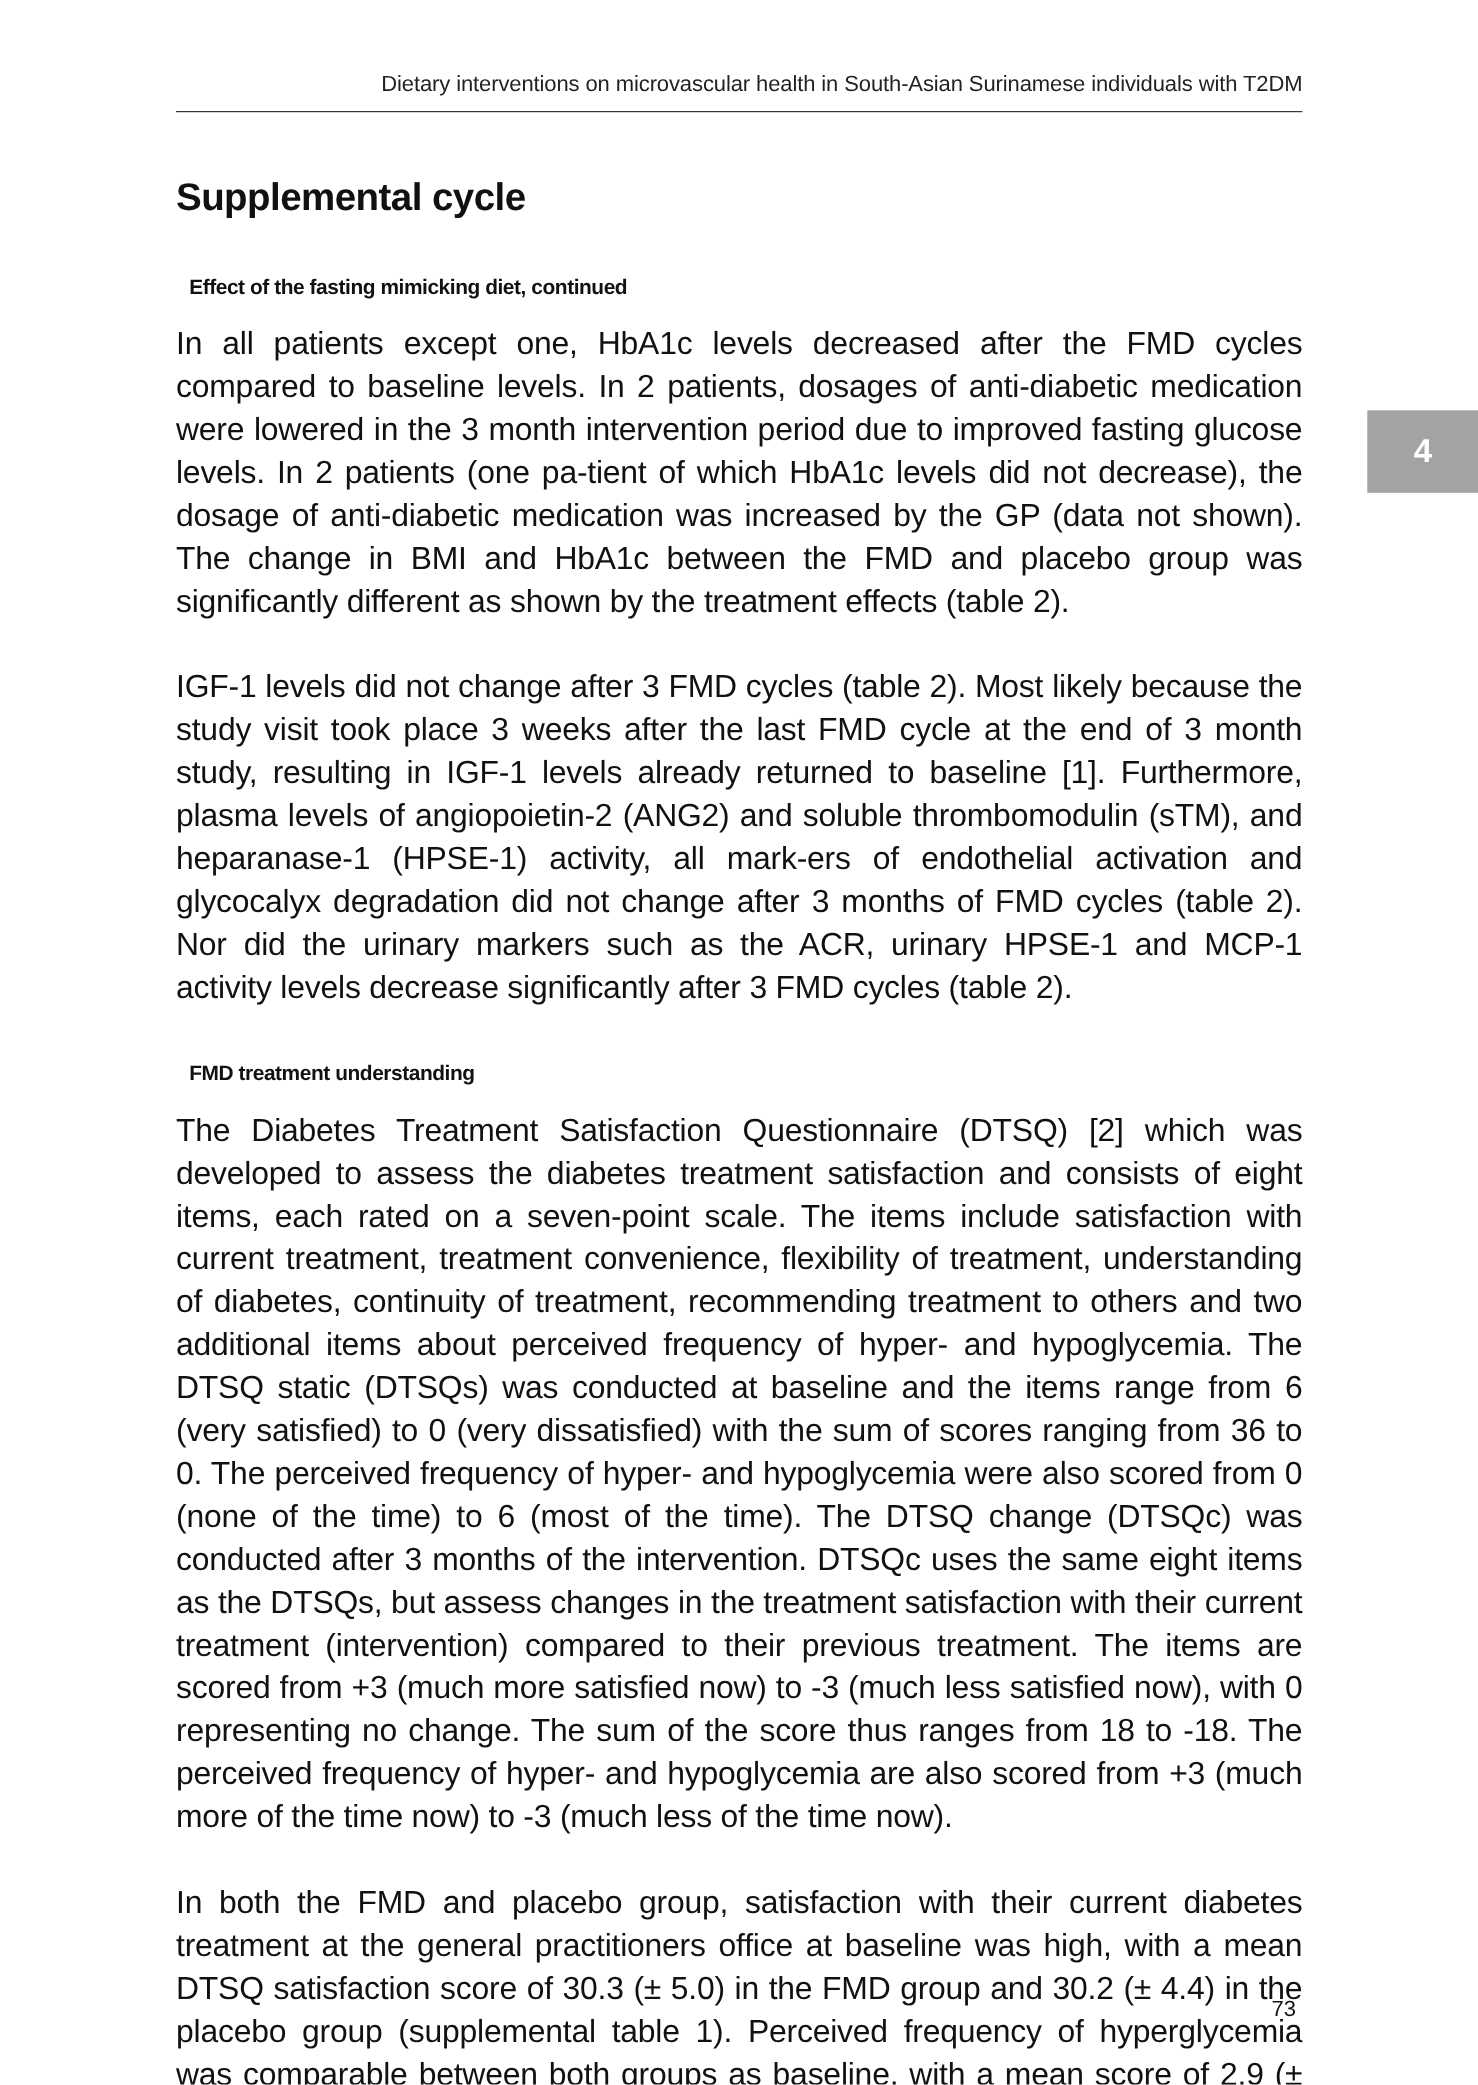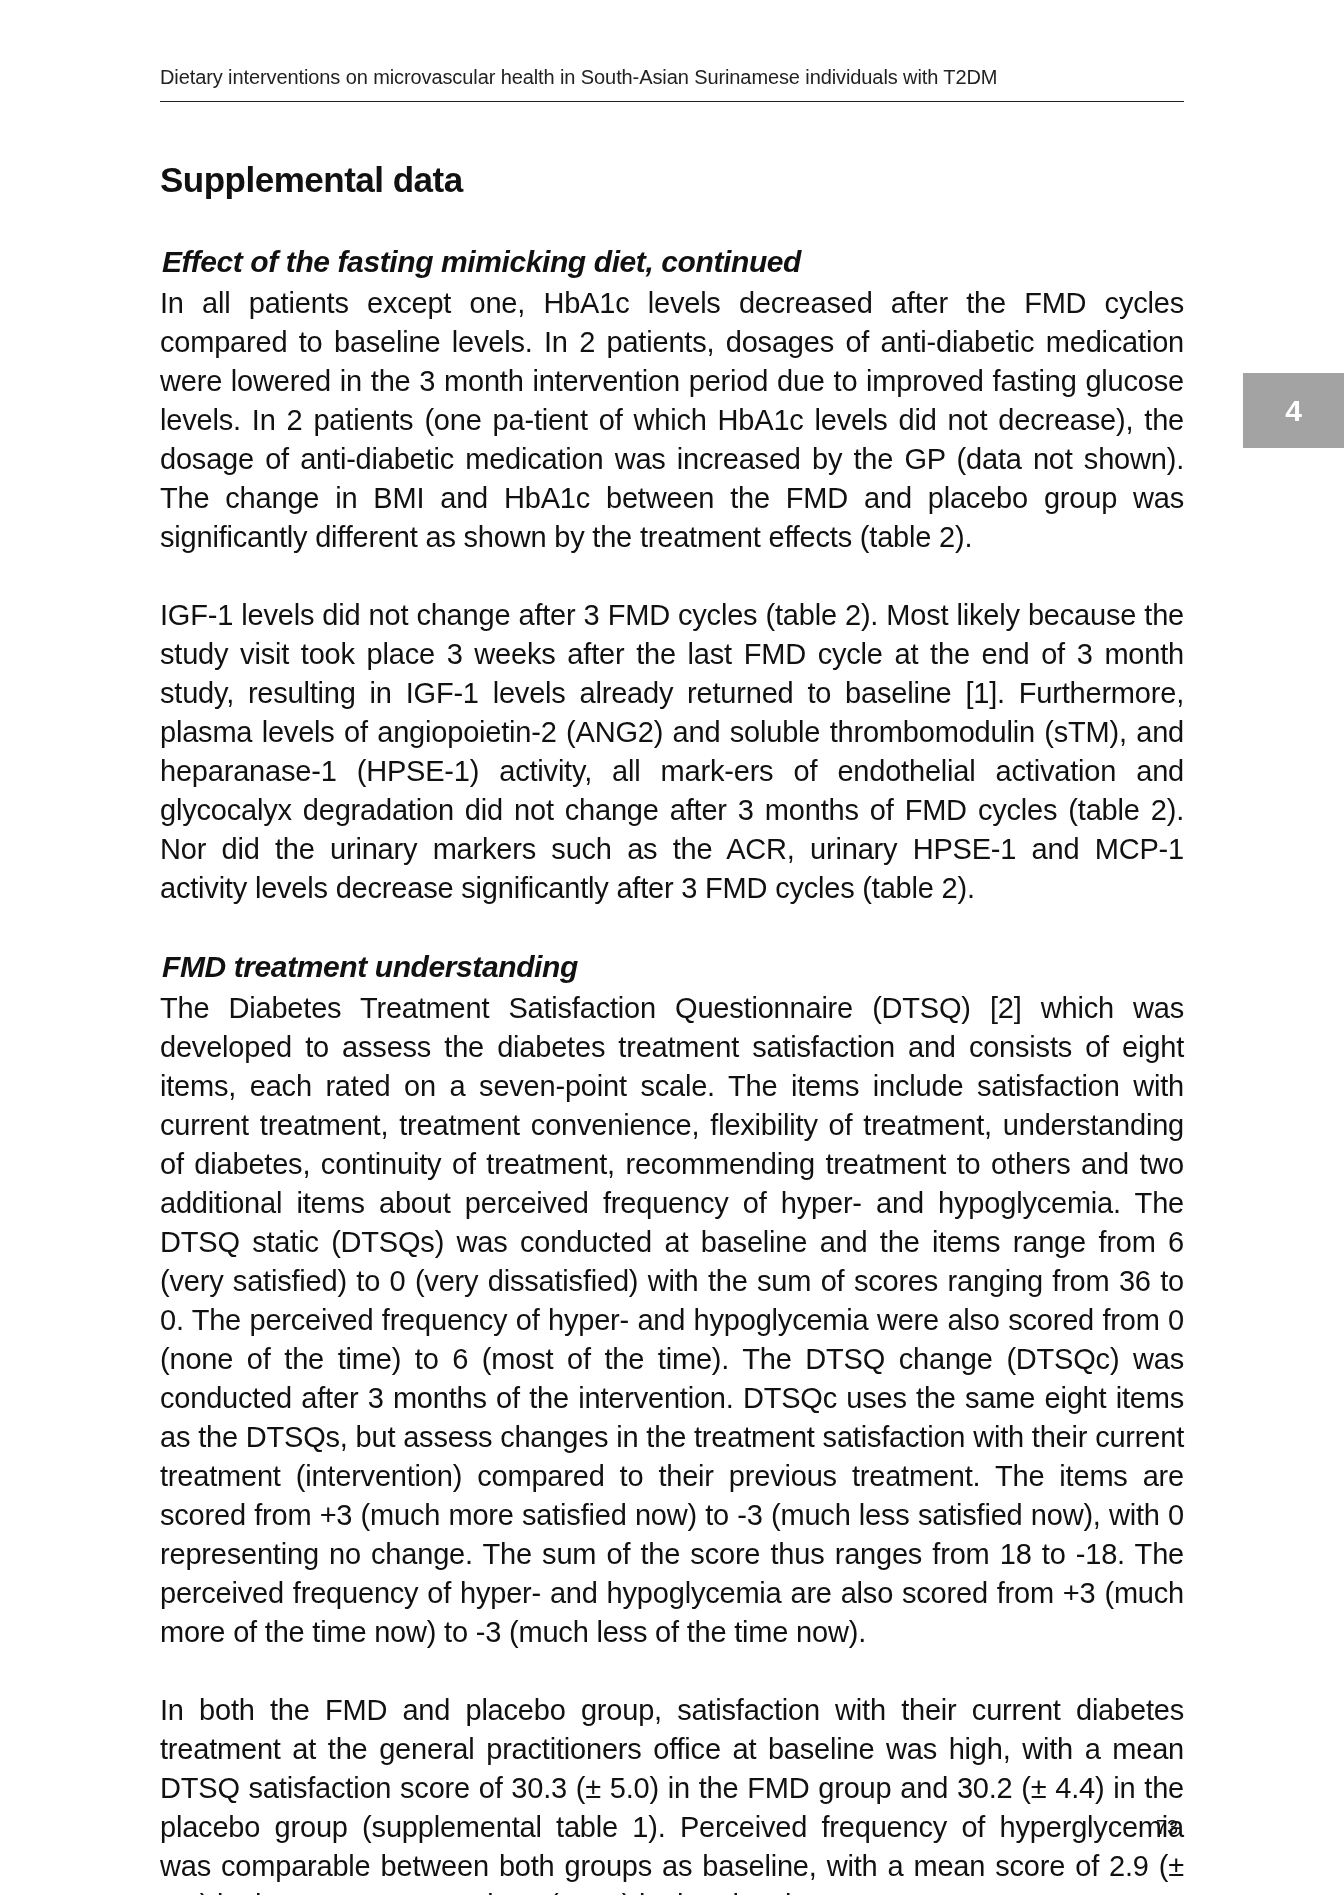--- a/index.html
+++ b/index.html
@@ -1,34 +1,33 @@
 <!DOCTYPE html>
 <html><head>
   <meta charset="utf-8">
   <style>
     html, body { margin: 0; padding: 0; background: #ffffff; }
     body { width: 1344px; height: 1895px; position: relative; overflow: hidden;
            font-family: "Liberation Sans", "DejaVu Sans", sans-serif; color: #111; }
     .running-header {
       position: absolute; left: 160px; top: 66px; width: 1024px;
-      font-size: 20px; color: #222; letter-spacing: -0.1px;
+      font-size: 20px; text-align: right; color: #222; letter-spacing: -0.1px;
     }
     .header-rule {
       position: absolute; left: 160px; top: 101px; width: 1024px; height: 0;
       border-top: 1.5px solid #222;
     }
     .content { position: absolute; left: 160px; top: 156px; width: 1024px; }
     .page-title {
       font-size: 35px; font-weight: bold; margin: 0 0 38px 0; line-height: 48px;
       letter-spacing: -0.5px;
     }
     .section-heading {
-      font-size: 30px; font-weight: bold; margin: 2px; line-height: 40px;
+      font-size: 19px; font-weight: bold; margin: 12px; line-height: 40px;
       letter-spacing: -0.4px;
-      font-style: italic;
     }
     .para {
       font-size: 29px; line-height: 39px; margin: 0; text-align: justify;
       letter-spacing: -0.2px;
     }
     .para.gap-after { margin-bottom: 39px; }
     .section-heading.h2-spaced { margin-top: 0; }
     .chapter-tab {
       position: absolute; left: 1243px; top: 373px; width: 101px; height: 75px;
       background: #a3a3a3; color: #fff; display: flex; align-items: center;
@@ -43,21 +42,21 @@
 <body>
 
 <div class="running-header">Dietary interventions on microvascular health in South-Asian Surinamese individuals with T2DM</div>
 <div class="header-rule"></div>
 
 <div class="chapter-tab">
   <span>4</span>
 </div>
 
 <div class="content">
-  <h1 class="page-title">Supplemental data</h1>
+  <h1 class="page-title">Supplemental cycle</h1>
 
   <h2 class="section-heading">Effect of the fasting mimicking diet, continued</h2>
   <p class="para gap-after">In all patients except one, HbA1c levels decreased after the FMD cycles compared to baseline levels. In 2 patients, dosages of anti-diabetic medication were lowered in the 3 month intervention period due to improved fasting glucose levels. In 2 patients (one pa-tient of which HbA1c levels did not decrease), the dosage of anti-diabetic medication was increased by the GP (data not shown). The change in BMI and HbA1c between the FMD and placebo group was significantly different as shown by the treatment effects (table 2).</p>
   <p class="para gap-after">IGF-1 levels did not change after 3 FMD cycles (table 2). Most likely because the study visit took place 3 weeks after the last FMD cycle at the end of 3 month study, resulting in IGF-1 levels already returned to baseline [1]. Furthermore, plasma levels of angiopoietin-2 (ANG2) and soluble thrombomodulin (sTM), and heparanase-1 (HPSE-1) activity, all mark-ers of endothelial activation and glycocalyx degradation did not change after 3 months of FMD cycles (table 2). Nor did the urinary markers such as the ACR, urinary HPSE-1 and MCP-1 activity levels decrease significantly after 3 FMD cycles (table 2).</p>
 
   <h2 class="section-heading h2-spaced">FMD treatment understanding</h2>
   <p class="para gap-after">The Diabetes Treatment Satisfaction Questionnaire (DTSQ) [2] which was developed to assess the diabetes treatment satisfaction and consists of eight items, each rated on a seven-point scale. The items include satisfaction with current treatment, treatment convenience, flexibility of treatment, understanding of diabetes, continuity of treatment, recommending treatment to others and two additional items about perceived frequency of hyper- and hypoglycemia. The DTSQ static (DTSQs) was conducted at baseline and the items range from 6 (very satisfied) to 0 (very dissatisfied) with the sum of scores ranging from 36 to 0. The perceived frequency of hyper- and hypoglycemia were also scored from 0 (none of the time) to 6 (most of the time). The DTSQ change (DTSQc) was conducted after 3 months of the intervention. DTSQc uses the same eight items as the DTSQs, but assess changes in the treatment satisfaction with their current treatment (intervention) compared to their previous treatment. The items are scored from +3 (much more satisfied now) to -3 (much less satisfied now), with 0 representing no change. The sum of the score thus ranges from 18 to -18. The perceived frequency of hyper- and hypoglycemia are also scored from +3 (much more of the time now) to -3 (much less of the time now).</p>
   <p class="para">In both the FMD and placebo group, satisfaction with their current diabetes treatment at the general practitioners office at baseline was high, with a mean DTSQ satisfaction score of 30.3 (± 5.0) in the FMD group and 30.2 (± 4.4) in the placebo group (supplemental table 1). Perceived frequency of hyperglycemia was comparable between both groups as baseline, with a mean score of 2.9 (± 1.7) in the FMD group and 2.9 (± 2.2) in the placebo</p>
 </div>
 

